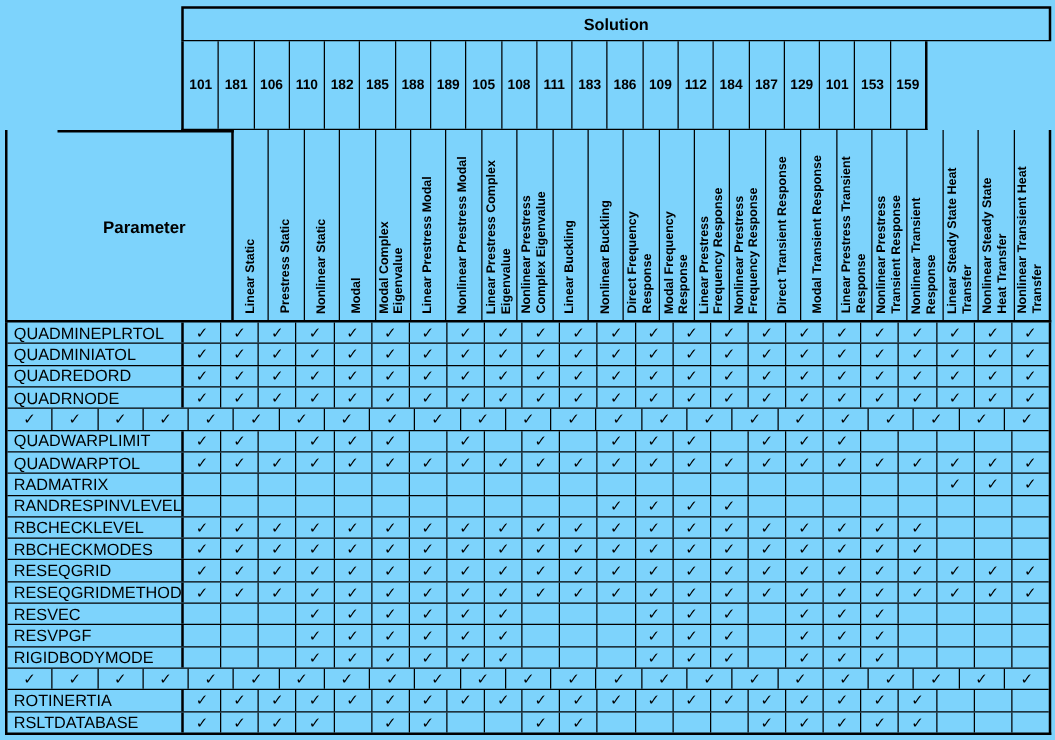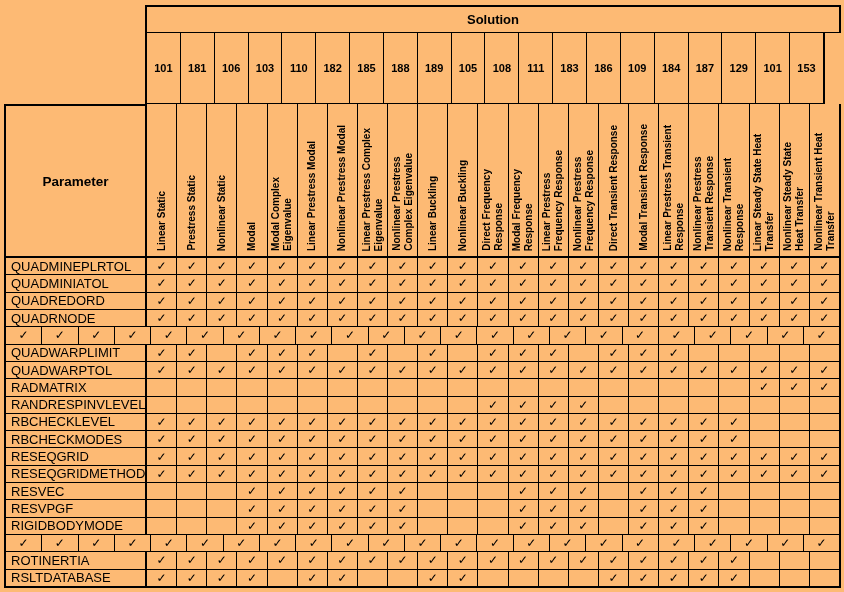--- a/index.html
+++ b/index.html
@@ -13,21 +13,21 @@
   
   .solution-head {
     position: absolute; left: 145px; top: 5px; width: 696px; height: 28px;
     border-top: 2px solid #000; border-left: 2px solid #000;
     border-right: 2px solid #000; border-bottom: 1px solid #000;
     display: flex; align-items: center; justify-content: center;
     font-weight: bold; font-size: 13px;
   }
   
   .numbers-row {
-    position: absolute; left: 145px; top: 33px; width: 680px; height: 71px;
+    position: absolute; left: 145px; top: 33px; width: 597px; height: 71px;
     border-left: 2px solid #000; border-right: 2px solid #000;
     border-bottom: 1px solid #000;
     display: flex;
   }
   .numcell {
     flex: 1 1 0; display: flex; align-items: center; justify-content: center;
     border-right: 1px solid #000;
     font-weight: bold; font-size: 11px;
   }
   .numcell:last-child { border-right: none; }
@@ -35,21 +35,21 @@
   .header-row {
     position: absolute; left: 4px; top: 104px; width: 837px; height: 154px;
     border-left: 2px solid #000; border-right: 2px solid #000;
     border-bottom: 2px solid #000;
     display: flex;
   }
   .param-head {
     width: 141px; flex: 0 0 141px;
     border-top: 2px solid #000; border-right: 2px solid #000;
     display: flex; align-items: center; justify-content: center;
-    font-weight: bold; font-size: 13.5px;
+    font-weight: bold; font-size: 13.5px; margin-left: 40px;
   }
   .vheads { flex: 1 1 0; display: flex; }
   .vcell {
     flex: 1 1 0; border-right: 1px solid #000;
     display: flex; align-items: flex-end; justify-content: center;
     padding-bottom: 5px; overflow: visible;
   }
   .vcell:last-child { border-right: none; }
   .vtext {
     writing-mode: vertical-rl;
@@ -74,47 +74,48 @@
   .ccell {
     flex: 1 1 0; border-right: 1px solid #000;
     display: flex; align-items: center; justify-content: center;
     font-size: 12px; line-height: 1;
   }
   .ccell:last-child { border-right: none; }
 </style>
 </head>
 <body style="color: rgb(0, 0, 0);">
 
-<div class="wrap" style="border-color: rgb(0, 0, 0); background: #fdba74;">
+<div class="wrap" style="border-color: rgb(0, 0, 0); background: #7dd3fc;">
 
   <div class="solution-head" style="border-color: rgb(0, 0, 0);">
     <span>Solution</span>
   </div>
 
   <div class="numbers-row" id="numbers-row" style="border-color: rgb(0, 0, 0);">
       <div class="numcell">101</div>
       <div class="numcell">181</div>
       <div class="numcell">106</div>
-      <div class="numcell">103</div>
       <div class="numcell">110</div>
       <div class="numcell">182</div>
       <div class="numcell">185</div>
       <div class="numcell">188</div>
       <div class="numcell">189</div>
       <div class="numcell">105</div>
       <div class="numcell">108</div>
       <div class="numcell">111</div>
       <div class="numcell">183</div>
       <div class="numcell">186</div>
       <div class="numcell">109</div>
+      <div class="numcell">112</div>
       <div class="numcell">184</div>
       <div class="numcell">187</div>
       <div class="numcell">129</div>
       <div class="numcell">101</div>
       <div class="numcell">153</div>
+      <div class="numcell">159</div>
     </div>
 
   <div class="header-row" style="border-color: rgb(0, 0, 0);">
     <div class="param-head">
       <span>Parameter</span>
     </div>
     <div class="vheads" id="vheads">
         <div class="vcell">
           <div class="vtext">Linear Static</div>
         </div>

